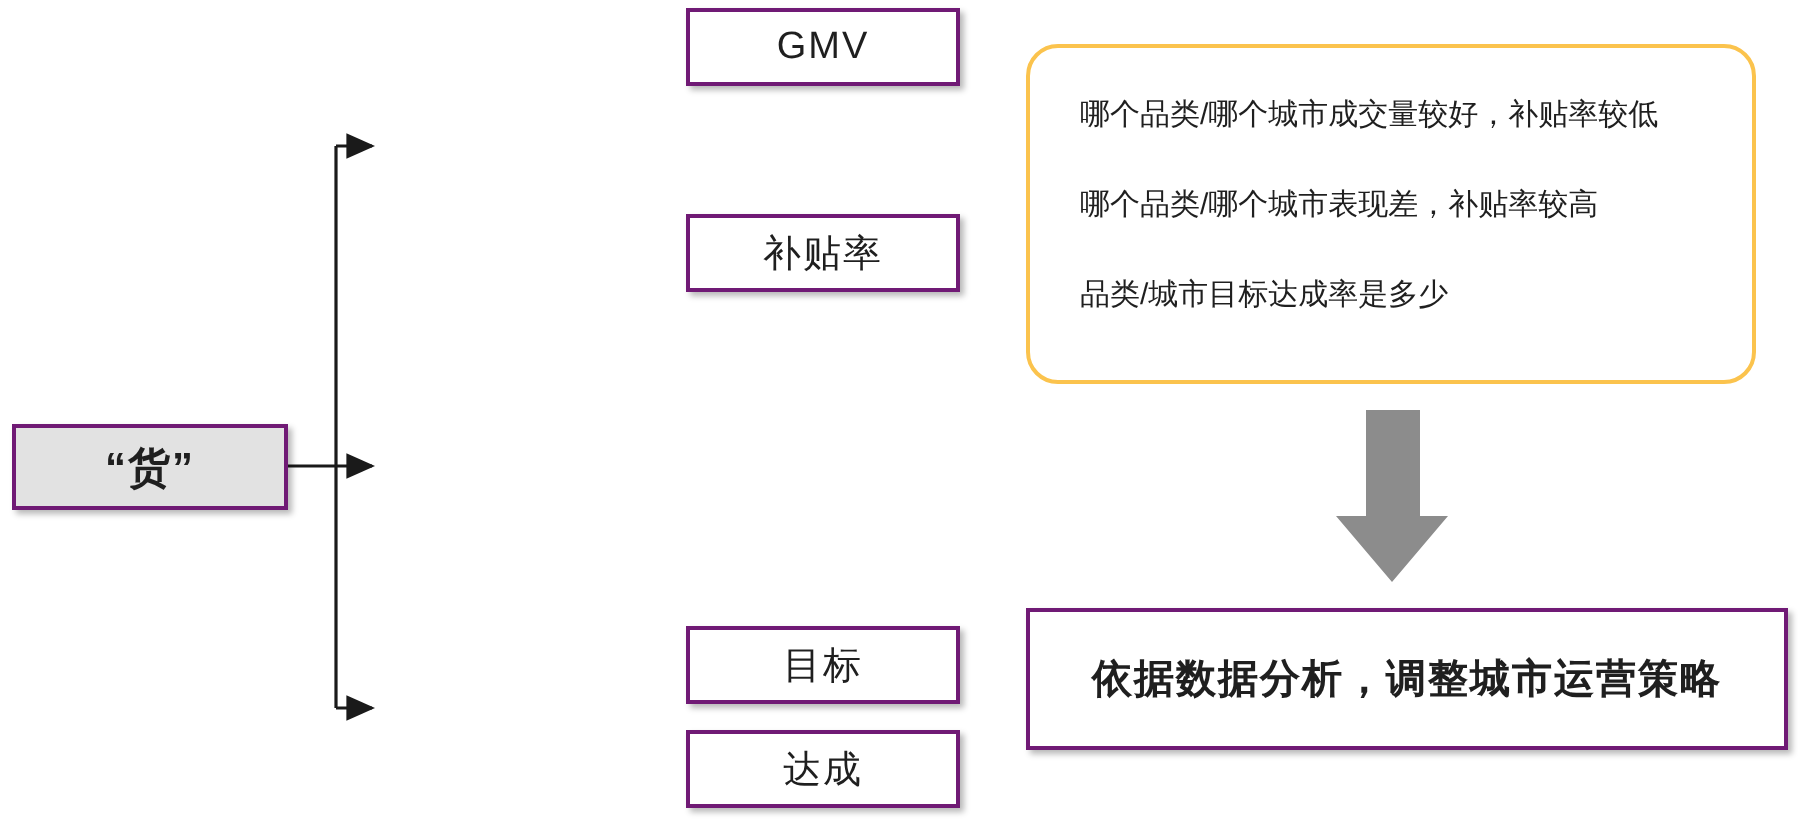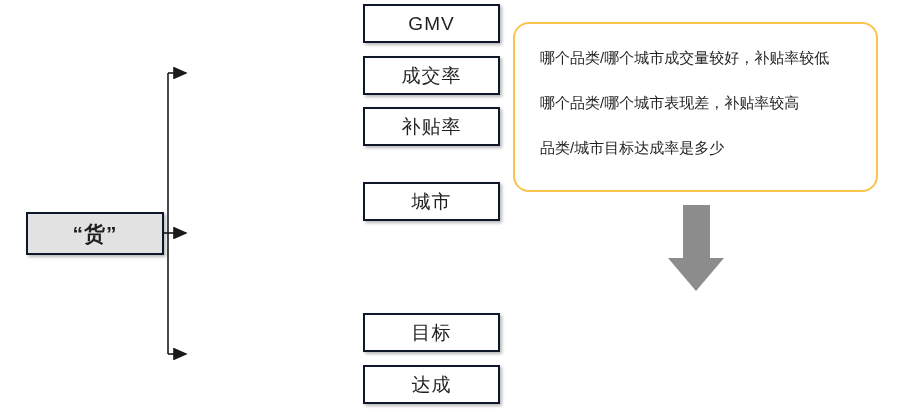--- a/index.html
+++ b/index.html
@@ -8,28 +8,27 @@
     width:899px;height:410px;
     background:#ffffff;
     font-family:"Liberation Sans","DejaVu Sans",sans-serif;
     color:#1f1f1f;
     overflow:hidden;
   }
   .box{
     position:absolute;
     display:flex;align-items:center;justify-content:center;
     background:#ffffff;
-    border:2px solid #0f172a;
+    border:2px solid #701a75;
     box-shadow:2px 2px 3px rgba(0,0,0,0.28);
     box-sizing:border-box;
     font-size:19px;
     font-weight:500;
     letter-spacing:1px;
     white-space:nowrap;
-    margin-left:20px;
   }
   .root{
     left:6px;top:212px;width:138px;height:43px;
     background:#e2e2e2;
     font-size:21px;font-weight:700;
   }
   .branch{left:191px;width:139px;height:40px;}
   .branch.b0{top:53px;}
   .branch.b1{top:213px;}
   .branch.b2{top:334px;}
@@ -83,26 +82,25 @@
       <line x1="168" y1="233" x2="186" y2="233" marker-end="url(#arrowhead)"></line>
       <line x1="168" y1="354" x2="186" y2="354" marker-end="url(#arrowhead)"></line>
     </g>
     <polygon points="683,205 710,205 710,258 724,258 696,291 668,258 683,258" fill="#8c8c8c"></polygon>
   </svg>
 
   <div class="box root">“货”</div>
 
 
   <div class="box leaf l0">GMV</div>
-  <div class="box leaf l1">成交率</div>
   <div class="box leaf l2">补贴率</div>
-  <div class="box leaf l3">城市</div>
   <div class="box leaf l5">目标</div>
   <div class="box leaf l6">达成</div>
 
   <div class="callout">
     <div class="callout-line">哪个品类/哪个城市成交量较好，补贴率较低</div>
     <div class="callout-line">哪个品类/哪个城市表现差，补贴率较高</div>
     <div class="callout-line">品类/城市目标达成率是多少</div>
   </div>
 
+  <div class="box conclusion">依据数据分析，调整城市运营策略</div>
 
 </div>
 
 </body></html>

